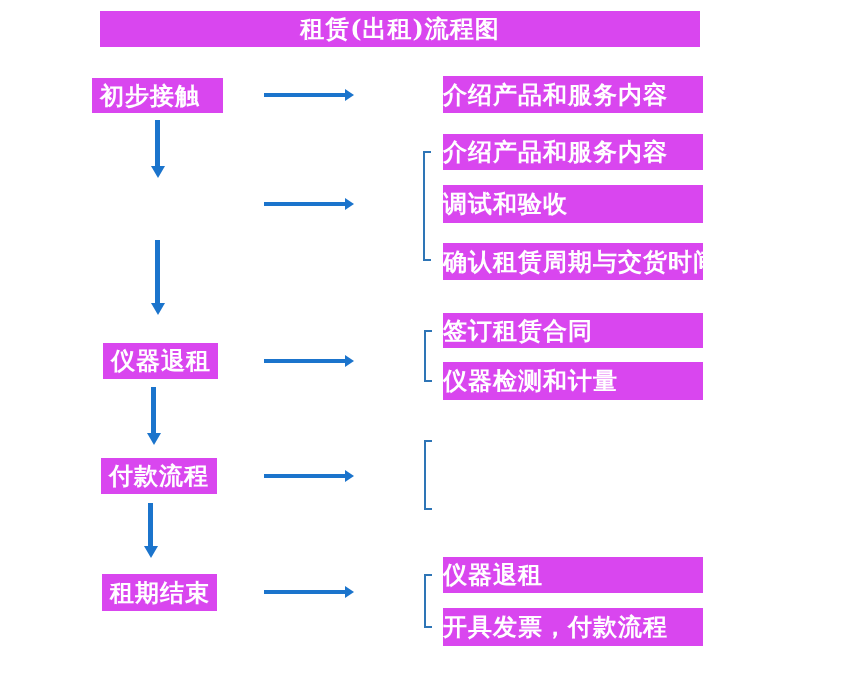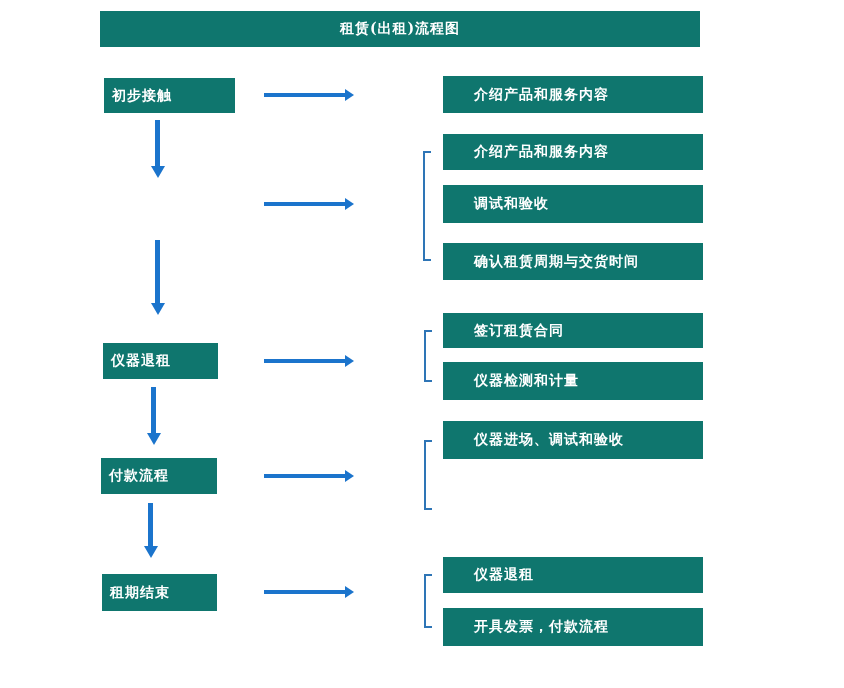--- a/index.html
+++ b/index.html
@@ -5,35 +5,35 @@
   html,body{margin:0;padding:0;background:#ffffff;}
   .canvas{
     position:relative;
     width:844px;height:688px;
     background:#ffffff;
     font-family:"DejaVu Serif","Liberation Serif",serif;
     overflow:hidden;
   }
   .box{
     position:absolute;
-    background:#0f766e;
+    background:#d946ef;
     color:#ffffff;
     font-weight:bold;
-    font-size:14px;
+    font-size:24px;
     letter-spacing:1px;
     display:flex;
     align-items:center;
     white-space:nowrap;
   }
   .titlebar{
     left:100px;top:11px;width:600px;height:36px;
     justify-content:center;
   }
   .lbox{padding-left:8px;}
-  .rbox{left:443px;width:260px;padding-left:31px;box-sizing:border-box;}
+  .rbox{left:443px;width:260px;padding-left:0;box-sizing:border-box;}
   
   .harrow{position:absolute;width:90px;height:12px;}
   .harrow .line{position:absolute;left:0;top:4px;width:81px;height:4px;background:#1B74CC;}
   .harrow .head{position:absolute;left:81px;top:0;width:0;height:0;
     border-top:6px solid transparent;border-bottom:6px solid transparent;border-left:9px solid #1B74CC;}
   
   .varrow{position:absolute;width:14px;}
   .varrow .line{position:absolute;left:4px;top:0;width:5px;background:#1B74CC;}
   .varrow .head{position:absolute;left:0;bottom:0;width:0;height:0;
     border-left:7px solid transparent;border-right:7px solid transparent;border-top:12px solid #1B74CC;}
@@ -46,21 +46,21 @@
     box-sizing:border-box;
   }
 </style>
 </head>
 <body>
 
 <div class="canvas">
 
   <div class="box titlebar">租赁(出租)流程图</div>
 
-  <div class="box lbox" style="left:104px;top:78px;width:123px;height:35px">初步接触</div>
+  <div class="box lbox" style="left:92px;top:78px;width:123px;height:35px">初步接触</div>
   <div class="harrow" style="left:264px;top:89px">
     <div class="line"></div>
     <div class="head"></div>
   </div>
   <div class="box rbox" style="top:76px;height:37px">介绍产品和服务内容</div>
 
   <div class="varrow" style="left:151px;top:120px;height:58px">
     <div class="line" style="height:46px"></div>
     <div class="head"></div>
   </div>
@@ -92,21 +92,20 @@
     <div class="line" style="height:46px"></div>
     <div class="head"></div>
   </div>
 
   <div class="box lbox" style="left:101px;top:458px;width:108px;height:36px">付款流程</div>
   <div class="harrow" style="left:264px;top:470px">
     <div class="line"></div>
     <div class="head"></div>
   </div>
   <div class="bracket" style="left:424px;top:440px;height:70px"></div>
-  <div class="box rbox" style="top:421px;height:38px">仪器进场、调试和验收</div>
 
   <div class="varrow" style="left:144px;top:503px;height:55px">
     <div class="line" style="height:43px"></div>
     <div class="head"></div>
   </div>
 
   <div class="box lbox" style="left:102px;top:574px;width:107px;height:37px">租期结束</div>
   <div class="harrow" style="left:264px;top:586px">
     <div class="line"></div>
     <div class="head"></div>

